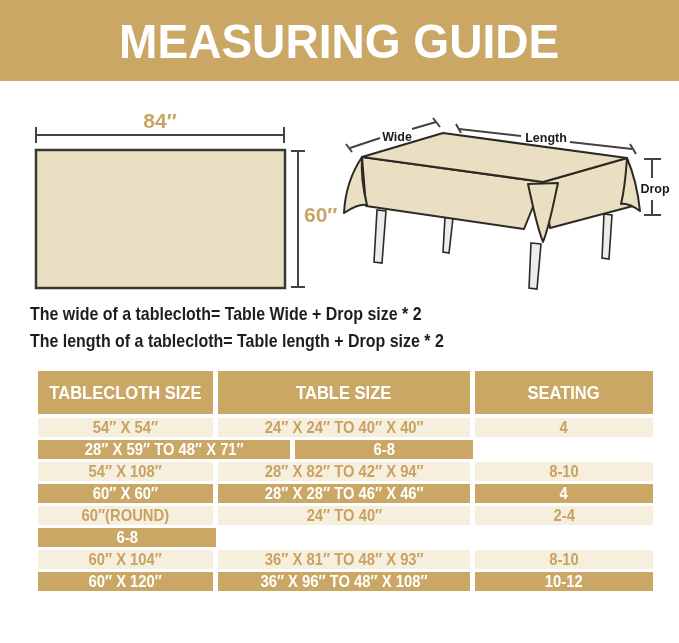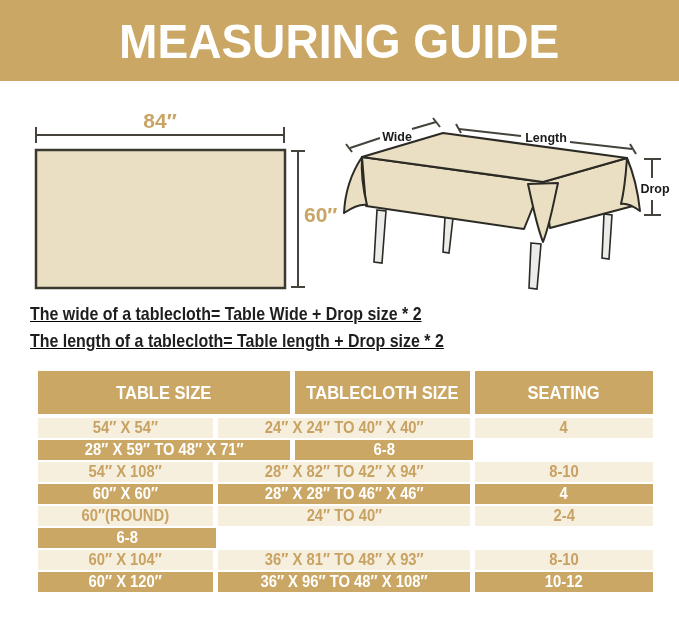--- a/index.html
+++ b/index.html
@@ -20,33 +20,33 @@
     display:inline-block; transform:scaleX(0.94); white-space:nowrap;
   }
 
   
   .diagram-svg { position:absolute; overflow:visible; }
   #left-diagram  { left:10px;  top:95px; width:322px; height:208px; }
   #right-diagram { left:335px; top:95px; width:344px; height:200px; }
 
   
   .formulas { position:absolute; left:30px; top:300px; }
-  .formula-line { height:27px; display:flex; align-items:center;text-decoration:underline; }
+  .formula-line { height:27px; display:flex; align-items:center; }
   .formula-line span {
     display:inline-block; transform:scaleX(0.84); transform-origin:left center;
     font-size:19px; font-weight:700; color:#1e1e1e; white-space:nowrap;
   }
 
   
   .size-table { position:absolute; left:38px; top:371px; width:615px; }
   .t-header { display:flex; gap:5px; height:43px; margin-bottom:4px; }
   .t-header .cell { background:#cba765; }
   .t-header .cell span { color:#ffffff; font-size:19px; }
   .t-body { display:flex; flex-direction:column; gap:3px; }
-  .trow { display:flex; gap:5px; height:19px;align-items:center; }
+  .trow { display:flex; gap:5px; height:19px; }
   .trow:nth-child(odd)  .cell { background:#f7efdd; }
   .trow:nth-child(odd)  .cell span { color:#c7a263; }
   .trow:nth-child(even) .cell { background:#cba765; }
   .trow:nth-child(even) .cell span { color:#ffffff; }
   .cell { display:flex; align-items:center; justify-content:center; }
   .cell span {
     display:inline-block; transform:scaleX(0.87); white-space:nowrap;
     font-size:17px; font-weight:700;
   }
   .c1 { width:175px; } .c2 { width:252px; } .c3 { width:178px; }
@@ -131,25 +131,25 @@
     <div class="formula-line">
       <span>The wide of a tablecloth= Table Wide + Drop size * 2</span>
     </div>
     <div class="formula-line">
       <span>The length of a tablecloth= Table length + Drop size * 2</span>
     </div>
   </div>
 
   <div class="size-table">
     <div class="t-header">
+      <div class="cell c1">
+          <span>TABLECLOTH SIZE</span>
+        </div>
       <div class="cell c2">
           <span>TABLE SIZE</span>
-        </div>
-      <div class="cell c1">
-          <span>TABLECLOTH SIZE</span>
         </div>
       <div class="cell c3">
           <span>SEATING</span>
         </div>
     </div>
     <div class="t-body">
       <div class="trow">
         <div class="cell c1">
             <span>54″ X 54″</span>
           </div>

